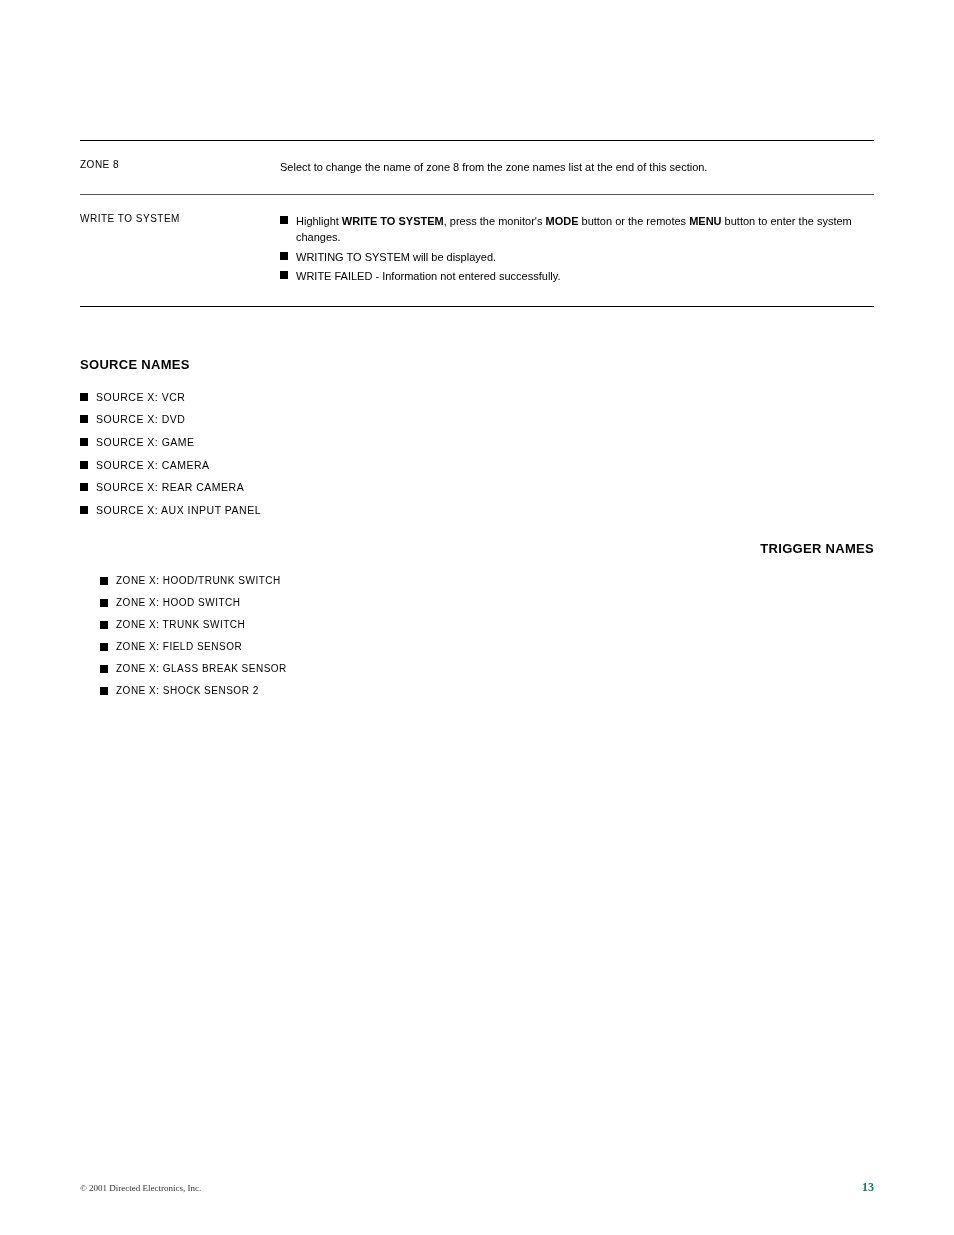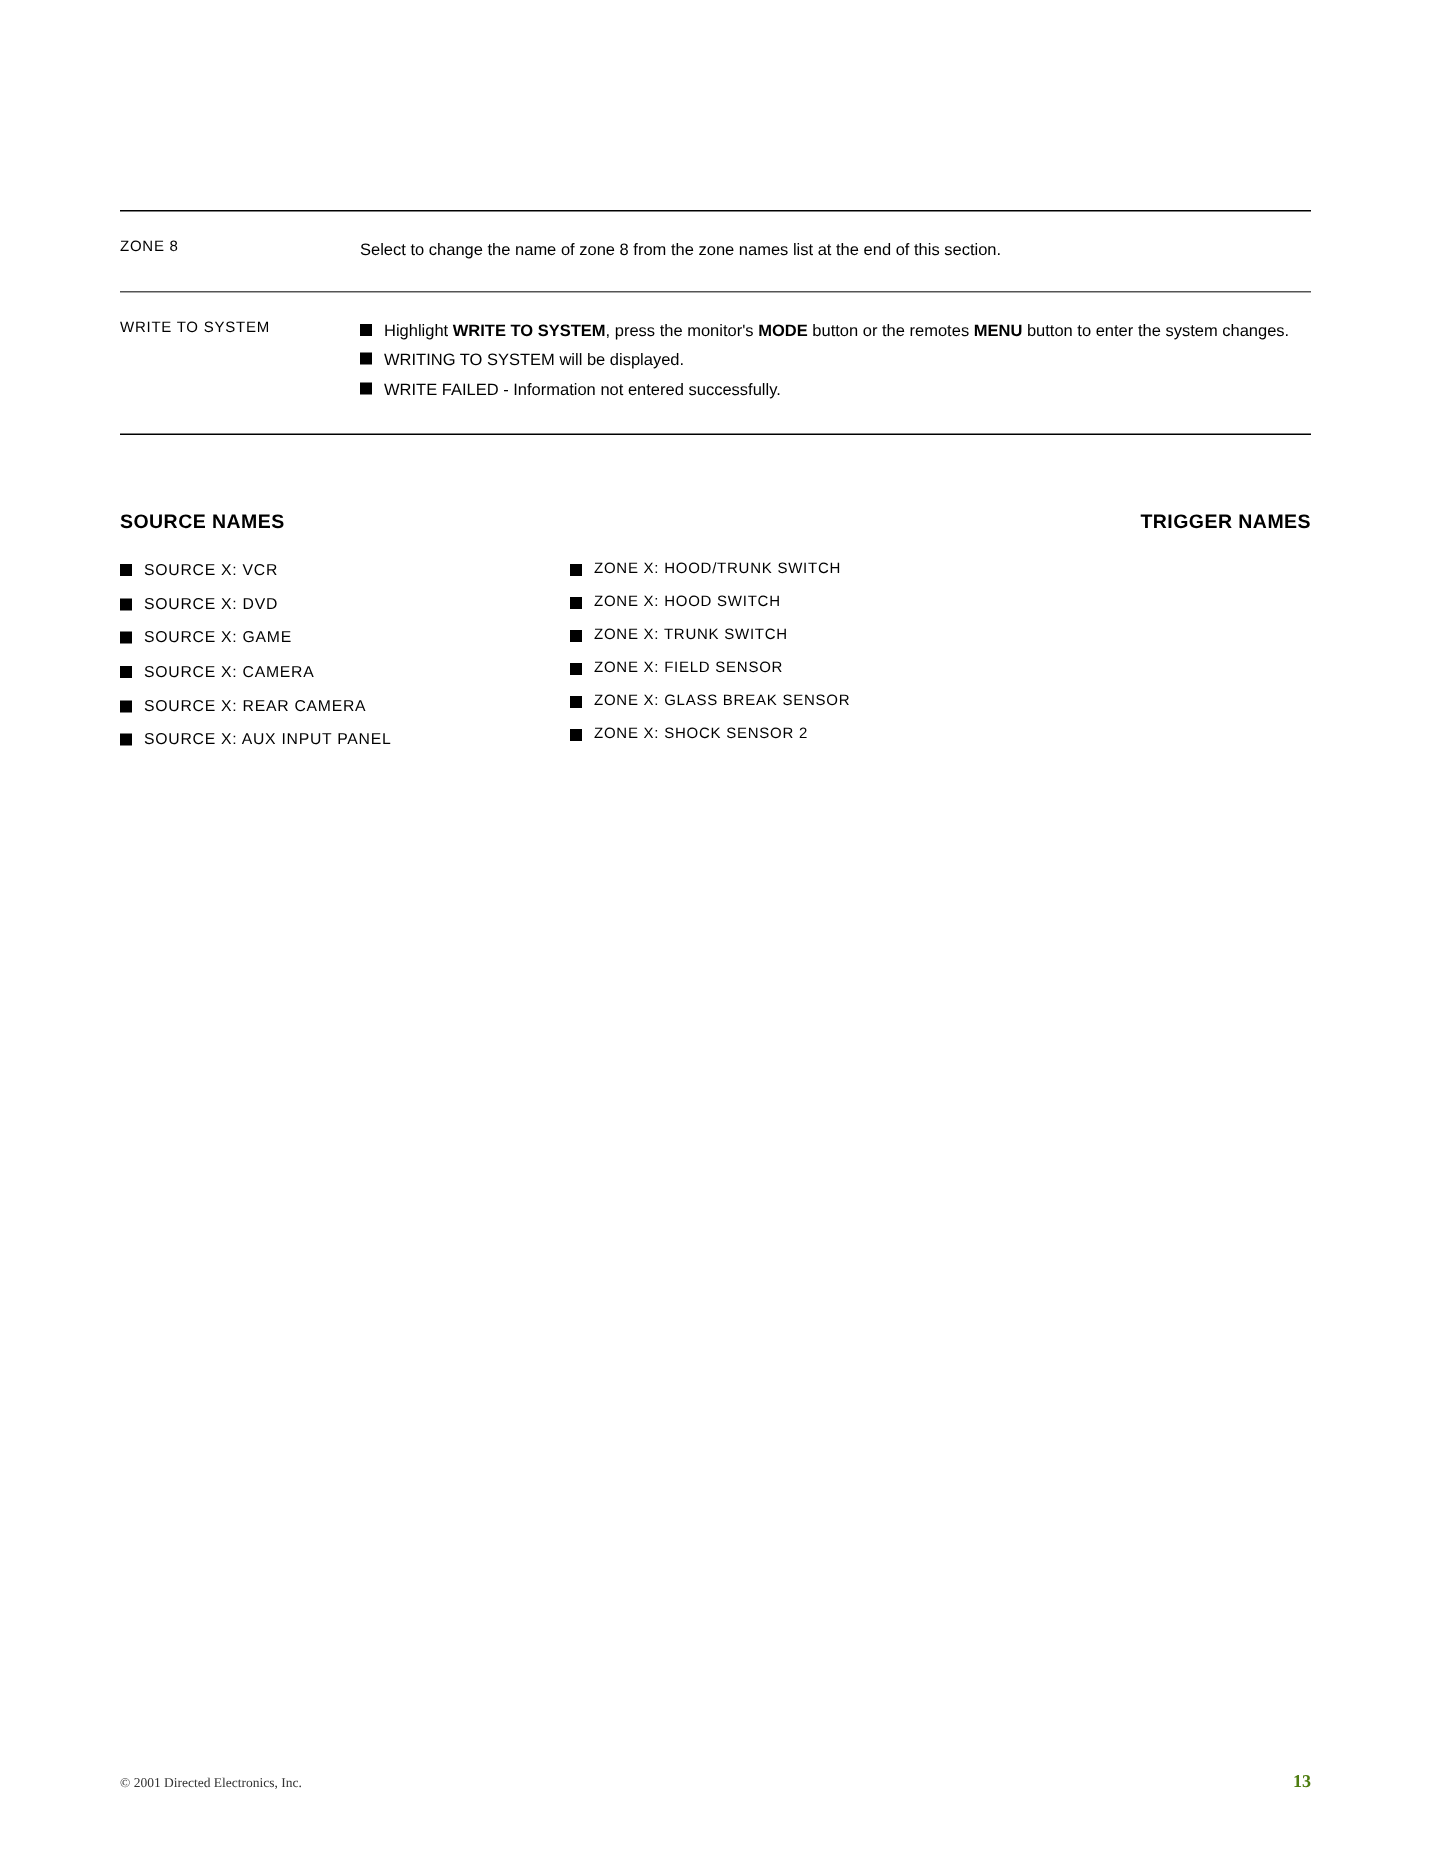--- a/index.html
+++ b/index.html
@@ -30,20 +30,21 @@
       margin-top: 80px;
       border-top: 1.5px solid #000;
       border-bottom: 1.5px solid #000;
     }
 
     .table-row {
       display: flex;
       flex-direction: row;
       padding: 10px 0;
       border-bottom: none;
+      gap: 40px;
     }
 
     .table-cell-left {
       width: 160px;
       min-width: 160px;
       padding: 8px 10px 8px 0;
       font-size: 10px;
       letter-spacing: 0.5px;
       text-transform: uppercase;
       vertical-align: top;
@@ -76,22 +77,22 @@
       background: #000;
       margin-right: 8px;
       margin-top: 3px;
       flex-shrink: 0;
     }
 
     
     .two-column-section {
       margin-top: 50px;
       display: flex;
-      flex-direction: row;
-      gap: 0;
+      flex-direction: column;
+      gap: 15px;
     }
 
     .column-left {
       width: 280px;
       min-width: 280px;
       padding-right: 20px;
     }
 
     .column-right {
       flex: 1;
@@ -151,21 +152,21 @@
     }
 
     .footer-copyright {
       font-size: 9px;
       color: #333;
     }
 
     .footer-page-number {
       font-size: 12px;
       font-weight: bold;
-      color: #4d7c0f;
+      color: #0f766e;
     }
 
     .divider-row {
       border-top: 1px solid #555;
     }
   </style>
 </head>
 <body>
 
 <div class="page-container">

